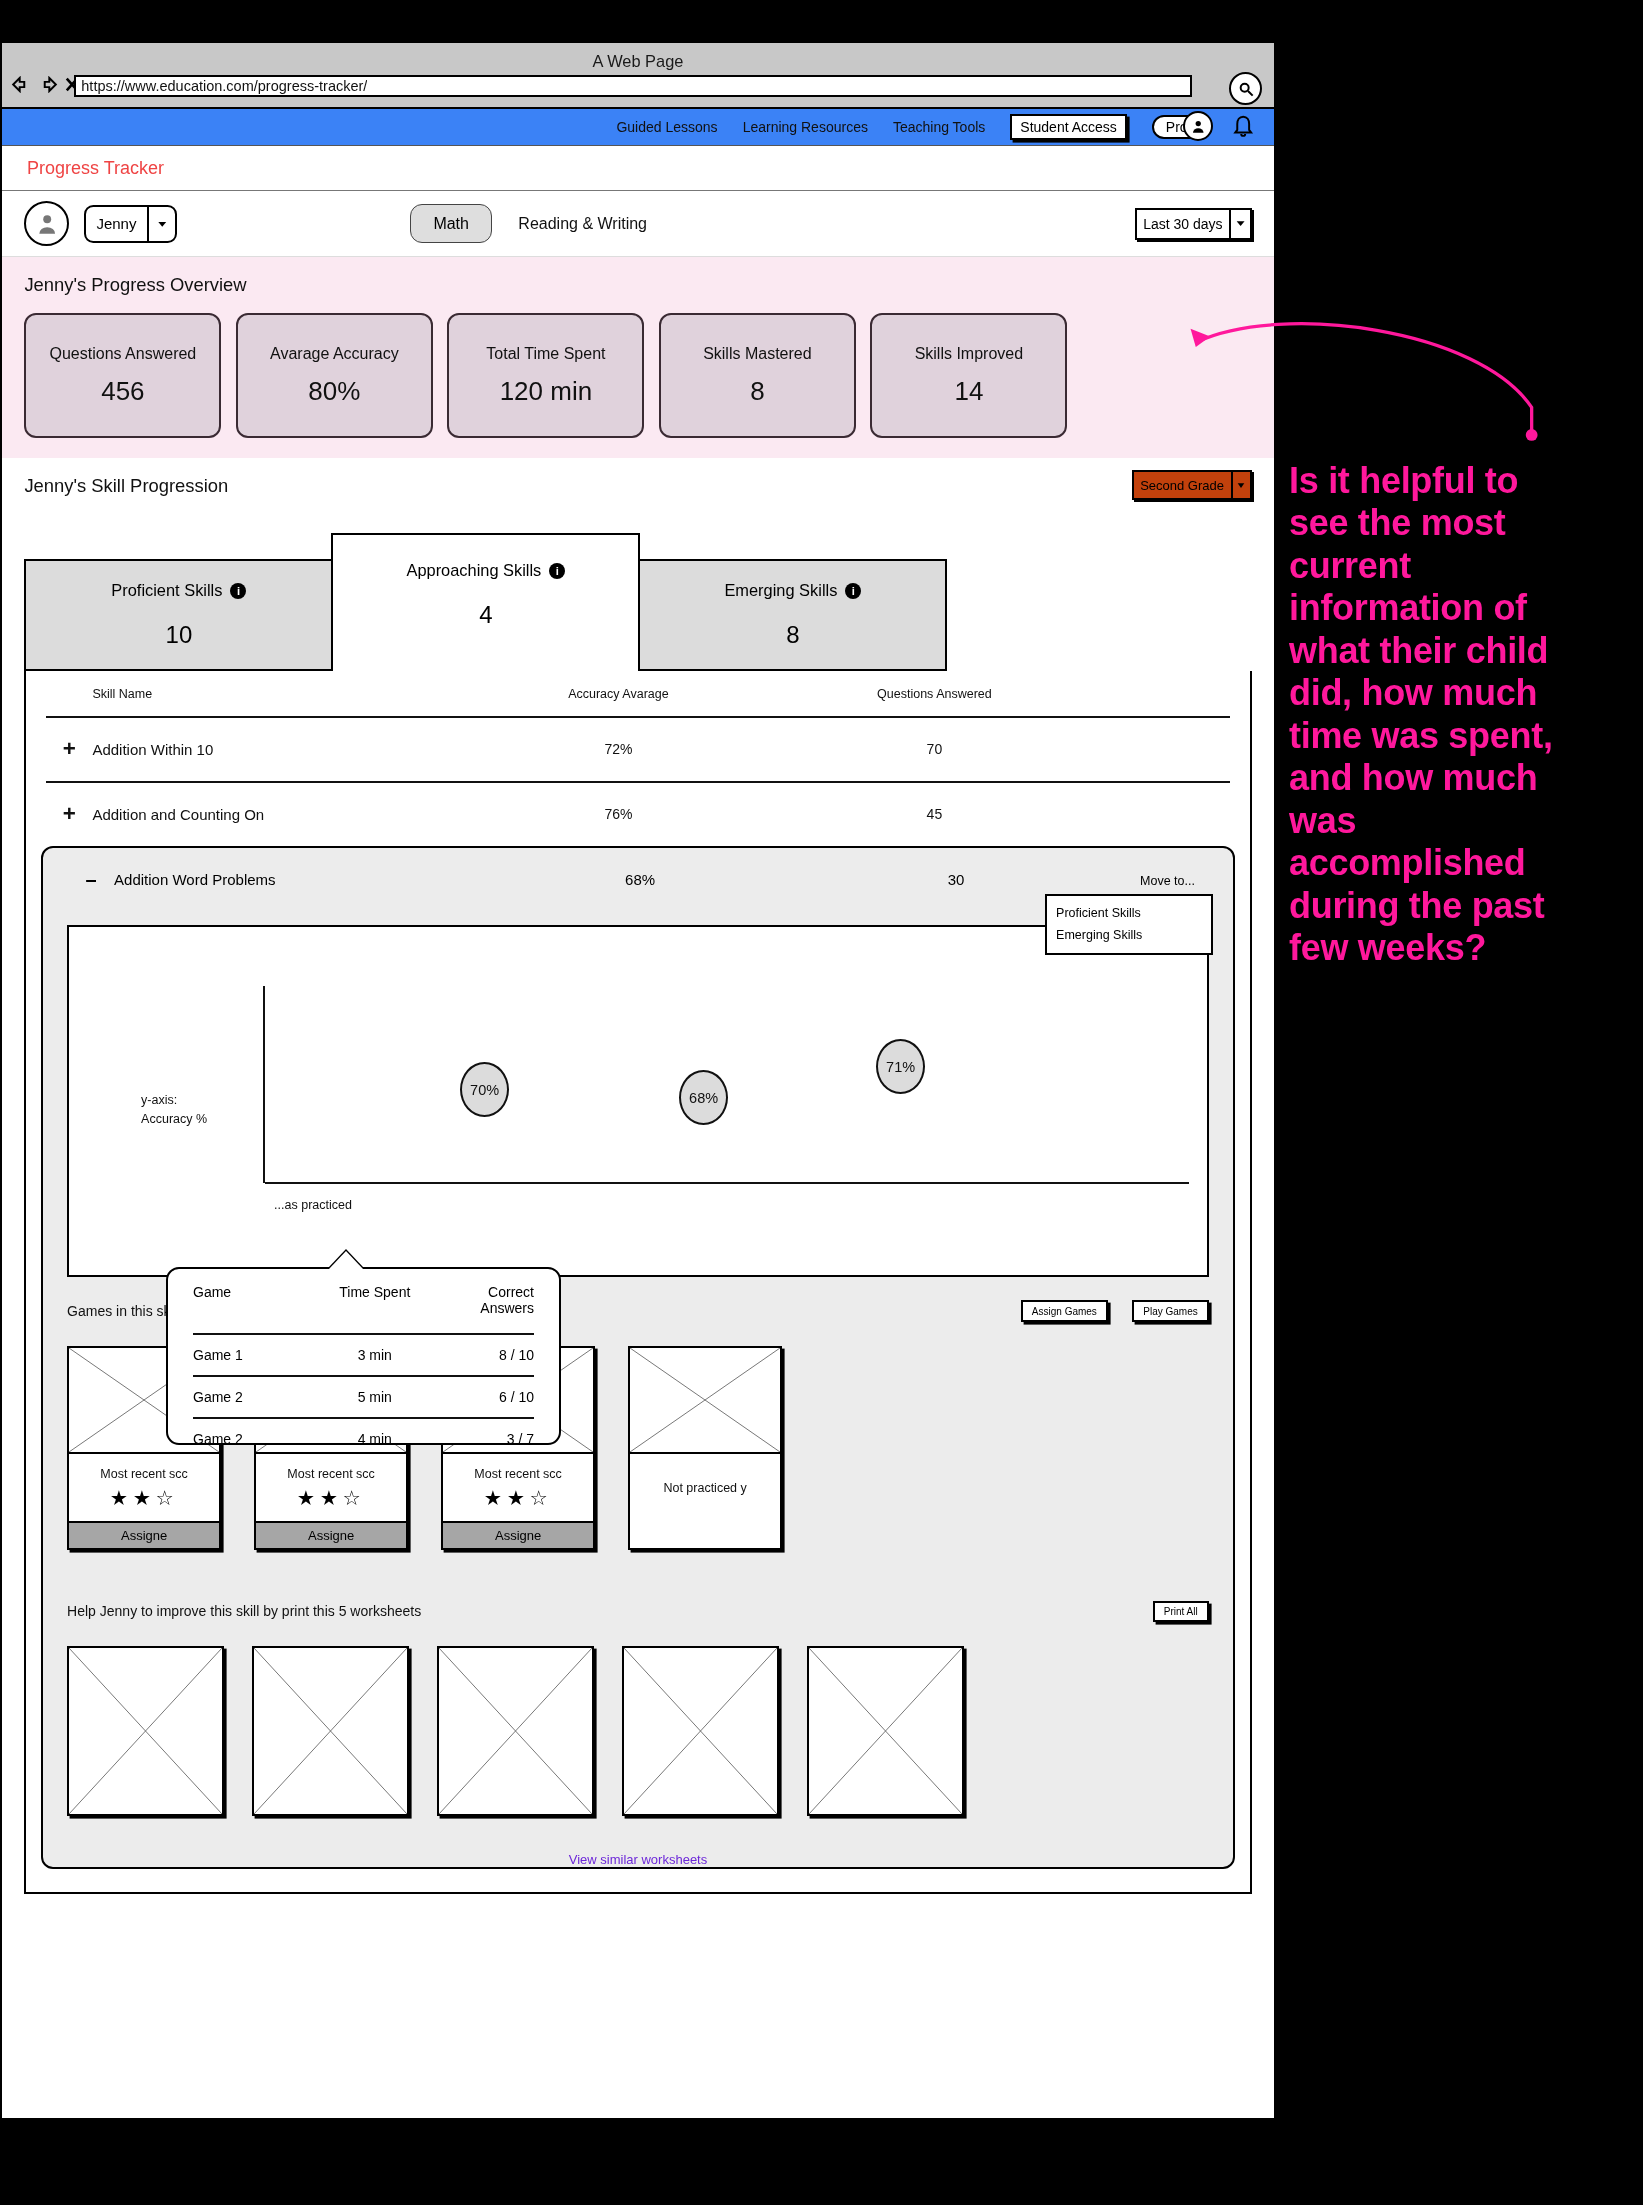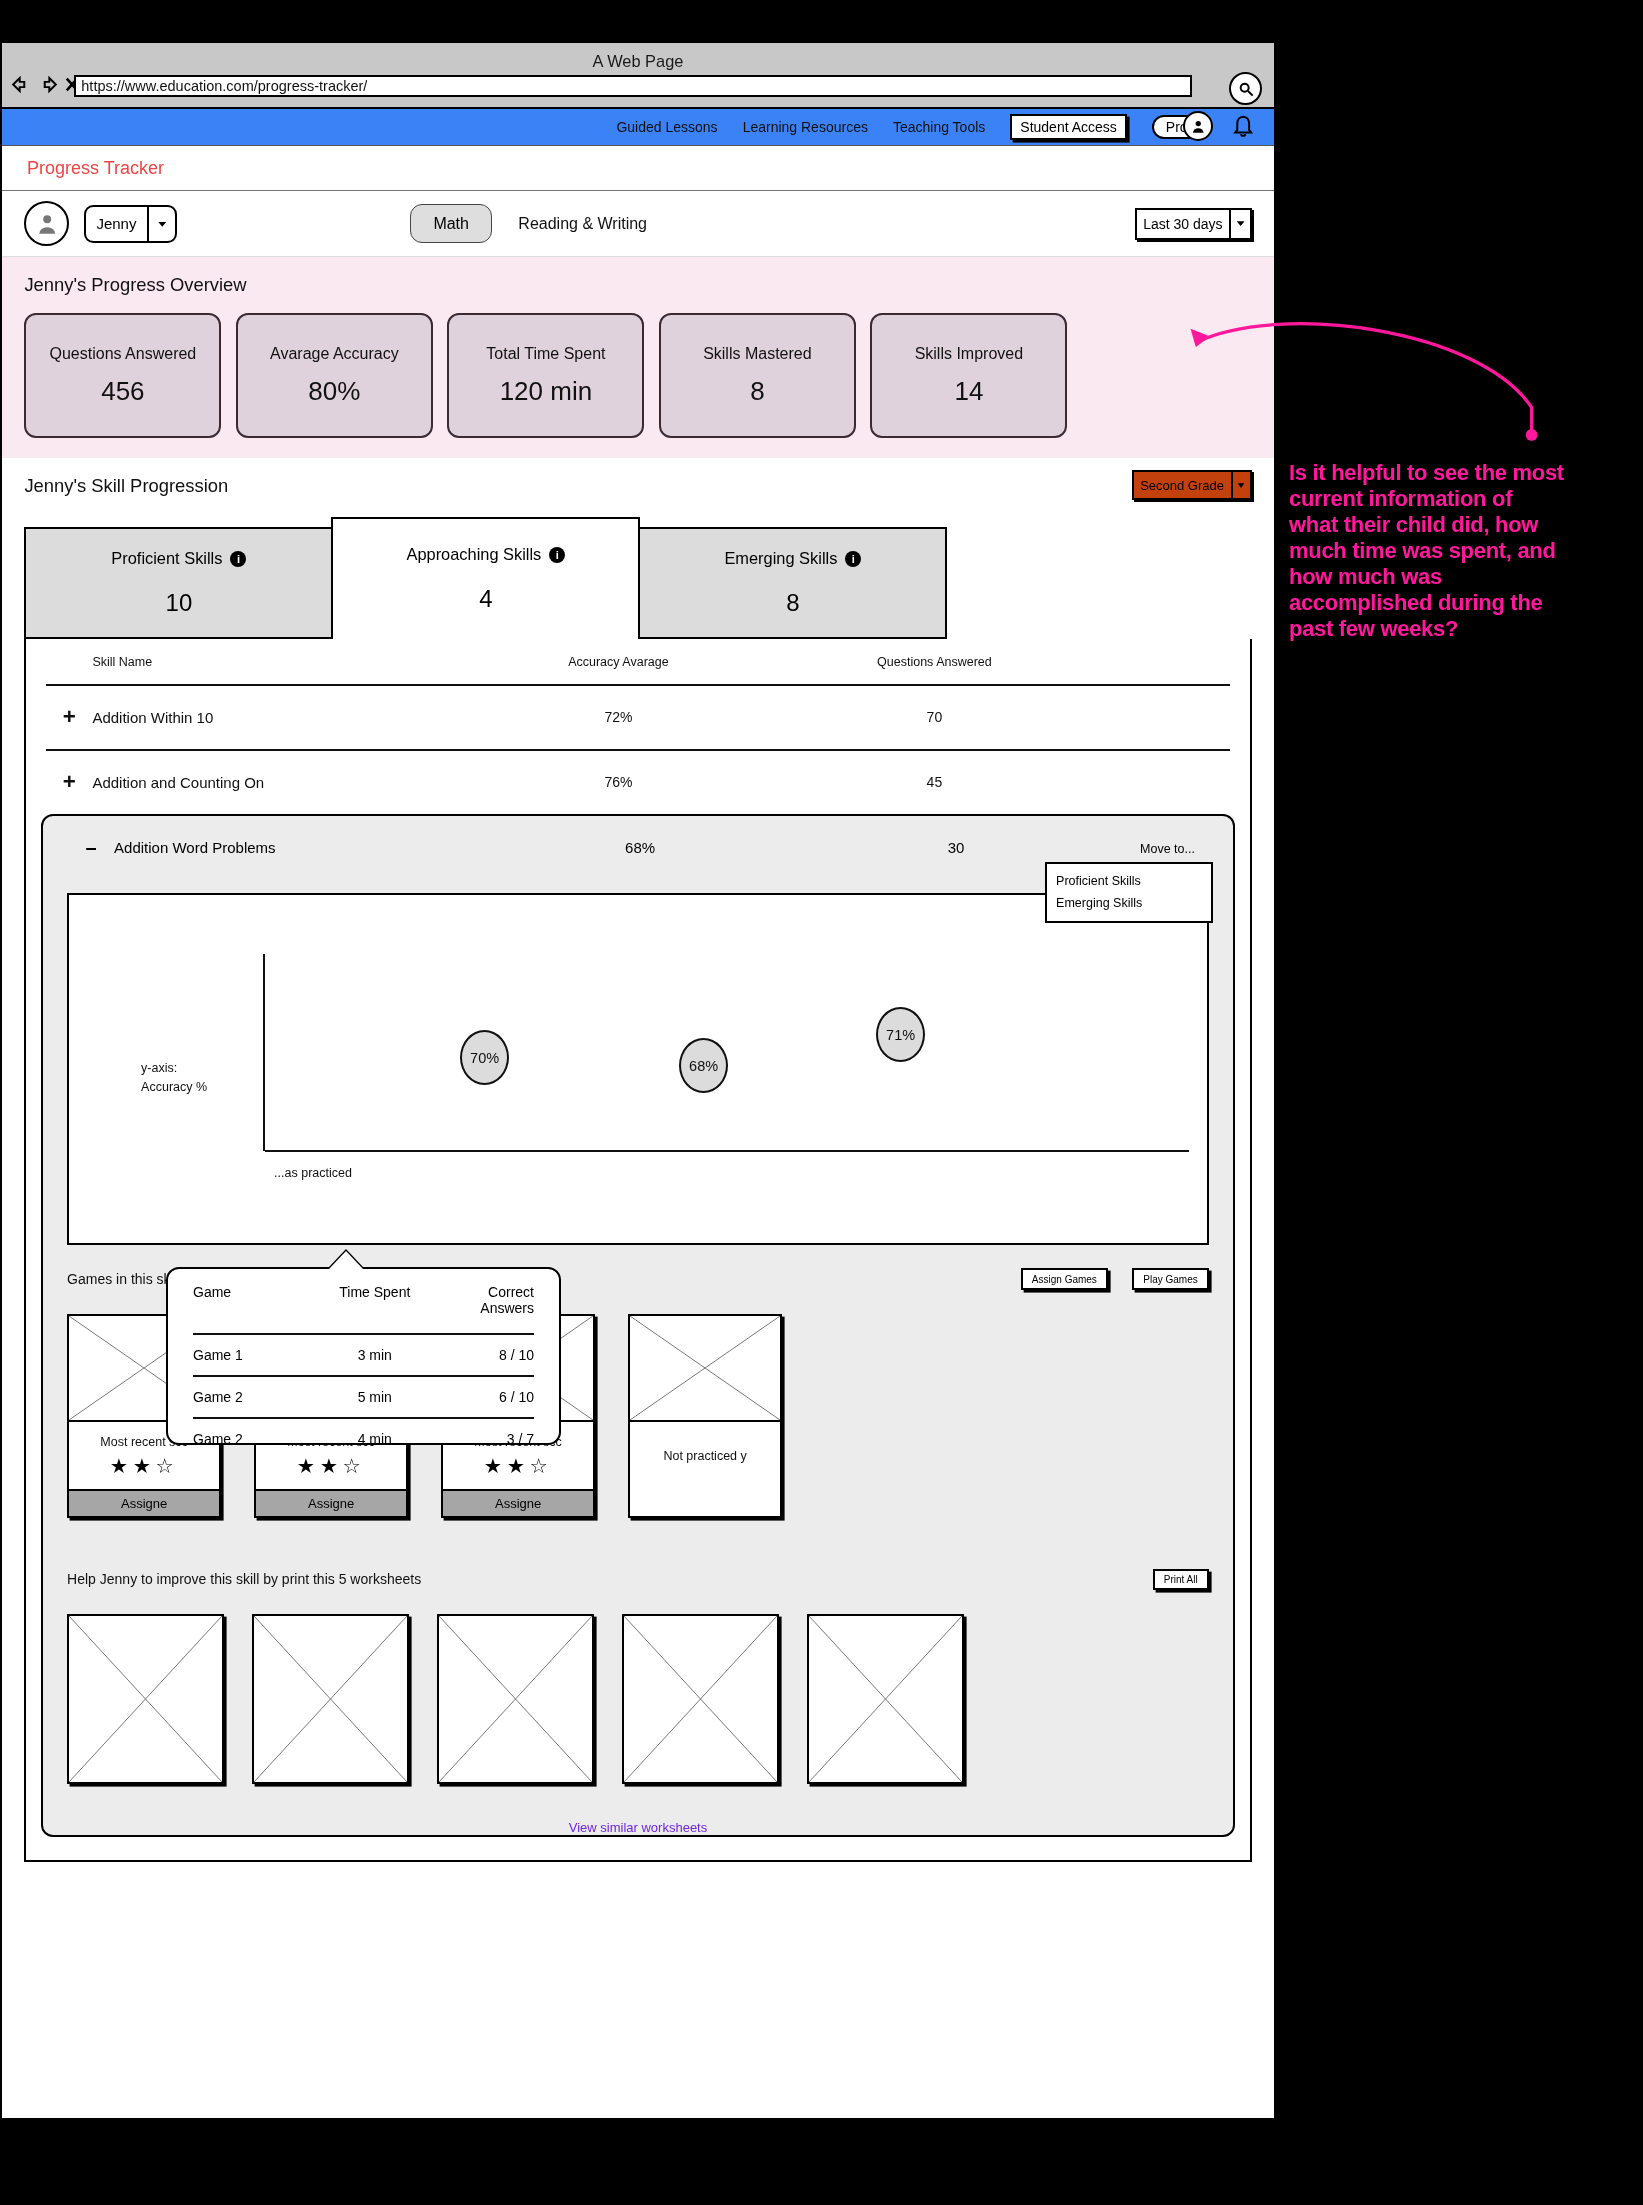--- a/index.html
+++ b/index.html
@@ -49,21 +49,21 @@
   
   .skillsec{padding:17px 22.4px 0 22.4px;position:relative;}
   .sp-title{font-size:18.4px;color:#111;}
   .grade-select{position:absolute;right:22.4px;top:12px;border:2px solid #000;background:#c2410c;height:26px;display:flex;align-items:center;box-shadow:2px 2px 0 #000;}
   .grade-select .val{padding:0 6.6px;font-size:13px;white-space:nowrap;}
   .grade-select .car{border-left:2px solid #000;width:17px;height:100%;display:flex;align-items:center;justify-content:center;}
 
   .tabs{display:flex;align-items:flex-end;margin-top:20px;}
   .tab{height:112px;border:2px solid #000;display:flex;flex-direction:column;align-items:center;justify-content:center;gap:21px;box-sizing:border-box;background:#dcdcdc;}
   .tab.t1{width:309px;}
-  .tab.t2{width:309px;background:#fff;border-bottom:none;height:122px;margin:0 -2px;}
+  .tab.t2{width:309px;background:#fff;border-bottom:none;height:122px;margin:16px -2px;}
   .tab.t3{width:309px;}
   .tab .tl{font-size:16.4px;display:flex;align-items:center;gap:8px;}
   .tab .tv{font-size:24px;}
   .info-i{width:16px;height:16px;border-radius:50%;background:#000;color:#fff;font-size:11.2px;display:inline-flex;align-items:center;justify-content:center;font-weight:bold;}
 
   .panel{border:2px solid #000;border-top:none;background:#fff;margin-top:0;padding:0 0 22.4px 0;position:relative;}
 
   
   .tbl{padding:0 20px;}
   .tbl-head{display:flex;padding:16px 0 14.5px 0;font-size:12.5px;color:#111;}
@@ -123,21 +123,21 @@
   .wsec{padding:0 24px;margin-top:46px;position:relative;}
   .wbar{display:flex;align-items:center;position:relative;height:30px;}
   .wlbl{font-size:14px;color:#111;}
   .wbar .wbtn{position:absolute;right:0;}
   .wcards{display:flex;gap:28px;margin-top:20px;}
   .wcard{width:153px;height:166px;border:2px solid #000;background:#fff;box-shadow:2.6px 2.6px 0 #000;position:relative;}
   .wcard svg{position:absolute;inset:0;width:100%;height:100%;}
   .wview{text-align:center;font-size:13px;color:#6d28d9;margin-top:36px;}
 
   
-  .annot{position:absolute;left:1289px;top:460px;width:276px;color:#ff189c;font-size:22px;font-weight:bold;line-height:1.18;letter-spacing:-0.3px;}
+  .annot{position:absolute;left:1289px;top:460px;width:276px;color:#ff189c;font-size:36px;font-weight:bold;line-height:1.18;letter-spacing:-0.3px;}
   .annot-arrow{position:absolute;left:1111px;top:309px;width:533px;height:164px;pointer-events:none;}
 </style>
 </head>
 <body>
 
 <div class="browser">
 
   <div class="chrome">
     <div class="chrome-title">A Web Page</div>
     <div class="nav-btns">

